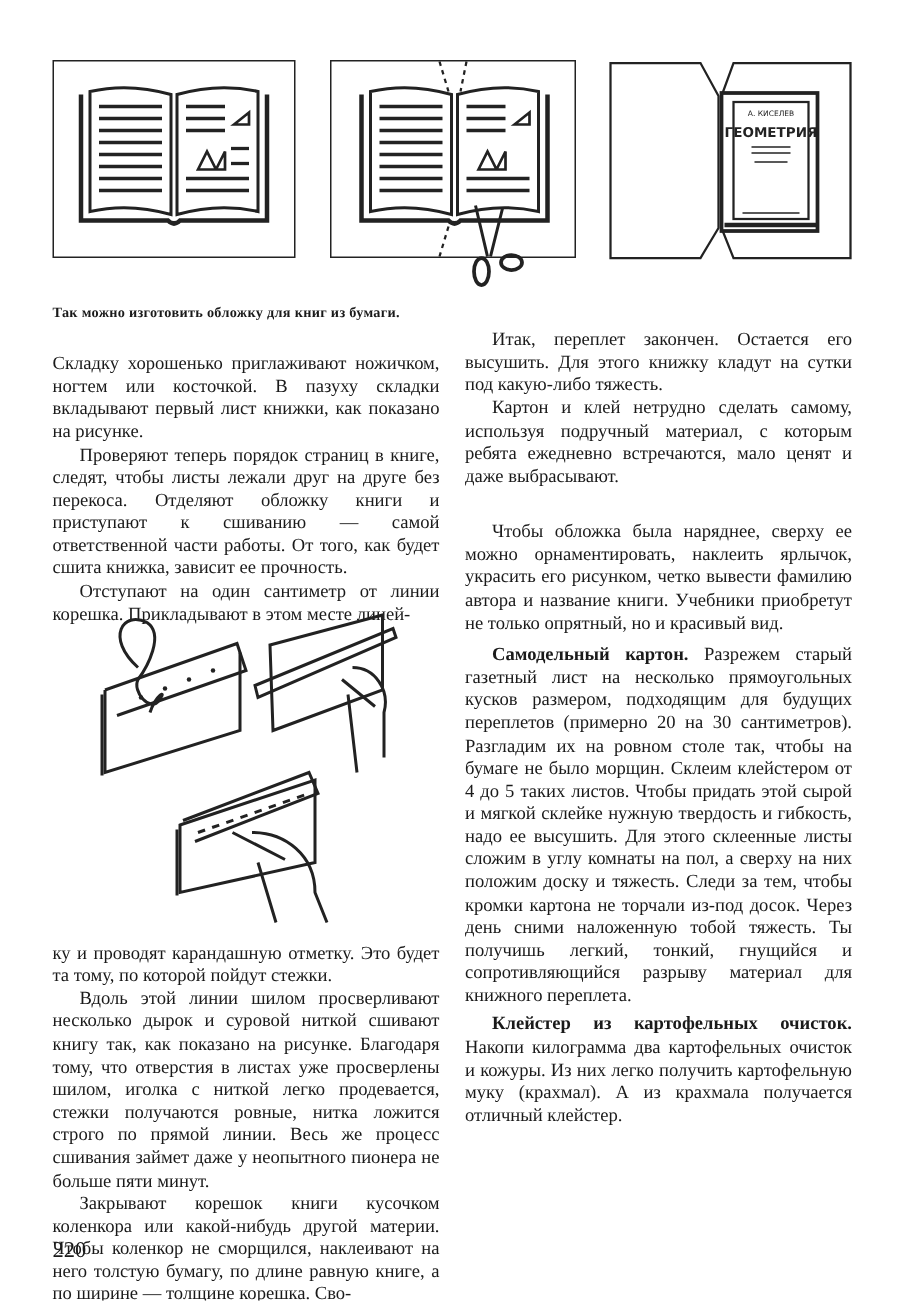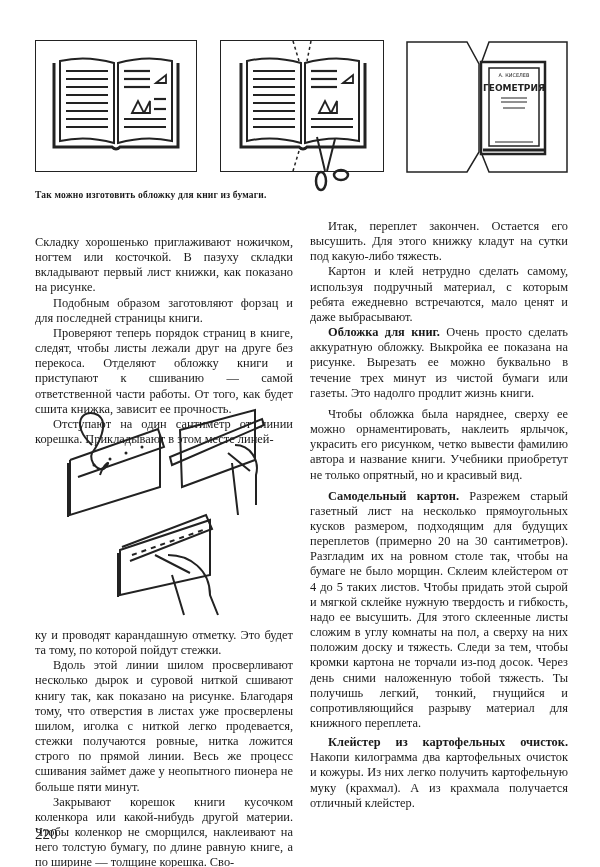--- a/index.html
+++ b/index.html
@@ -1,19 +1,19 @@
 <!DOCTYPE html>
 <html><head>
 <meta charset="utf-8">
 <style>
   html, body { margin:0; padding:0; background:#ffffff; }
   body { width:600px; height:867px; position:relative; overflow:hidden;
          font-family:"DejaVu Serif", serif; color:#1a1a1a; }
   .fig { position:absolute; border:1.5px solid #222; background:#fff; box-sizing:border-box; }
-  .caption { position:absolute; left:35px; top:190px; font-size:9.5px; font-weight:bold;
+  .caption { position:absolute; left:35px; top:204px; font-size:9.5px; font-weight:bold;
              font-family:"Liberation Serif", serif; letter-spacing:0.2px; }
   .col { position:absolute; font-family:"Liberation Serif", serif; font-size:12.4px;
          line-height:15.15px; text-align:justify; }
   .col p { margin:0; text-indent:18px; }
   .col p.noindent { text-indent:0; }
   .col b { font-weight:bold; }
   .pageno { position:absolute; left:35px; top:826px; font-family:"Liberation Serif", serif;
             font-size:15px; font-weight:normal; }
   svg { position:absolute; overflow:visible; }
 </style>
@@ -92,21 +92,20 @@
       <line x1="96" y1="62" x2="122" y2="62"></line>
       <line x1="98" y1="68" x2="120" y2="68"></line>
       <line x1="90" y1="102" x2="128" y2="102"></line>
     </g>
 </svg>
 
 <div class="caption">Так можно изготовить обложку для книг из бумаги.</div>
 
 <div class="col" style="left:35px;top:235px;width:258px;">
   <p class="noindent">Складку хорошенько приглаживают ножичком, ногтем или косточкой. В пазуху складки вкладывают первый лист книжки, как показано на рисунке.</p>
-  <p>Подобным образом заготовляют форзац и для последней страницы книги.</p>
   <p>Проверяют теперь порядок страниц в книге, следят, чтобы листы лежали друг на друге без перекоса. Отделяют обложку книги и приступают к сшиванию — самой ответственной части работы. От того, как будет сшита книжка, зависит ее прочность.</p>
   <p>Отступают на один сантиметр от линии корешка. Прикладывают в этом месте линей-</p>
 </div>
 
 <svg style="left:60px;top:405px;" width="230" height="215" viewBox="0 0 230 215">
   <g fill="none" stroke="#222" stroke-width="2">
     <path d="M10,55 L10,110 L100,82 L100,30"></path>
     <path d="M8,58 L8,112"></path>
     <path d="M10,55 L98,24 L104,42 L18,72"></path>
     <path d="M32,40 C10,20 22,2 38,10 C50,18 38,40 32,48 C28,56 40,70 46,62 C52,54 44,58 40,70"></path>
@@ -131,20 +130,19 @@
 
 <div class="col" style="left:35px;top:628px;width:258px;">
   <p class="noindent">ку и проводят карандашную отметку. Это будет та тому, по которой пойдут стежки.</p>
   <p>Вдоль этой линии шилом просверливают несколько дырок и суровой ниткой сшивают книгу так, как показано на рисунке. Благодаря тому, что отверстия в листах уже просверлены шилом, иголка с ниткой легко продевается, стежки получаются ровные, нитка ложится строго по прямой линии. Весь же процесс сшивания займет даже у неопытного пионера не больше пяти минут.</p>
   <p>Закрывают корешок книги кусочком коленкора или какой-нибудь другой материи. Чтобы коленкор не сморщился, наклеивают на него толстую бумагу, по длине равную книге, а по ширине — толщине корешка. Сво-</p>
 </div>
 
 <div class="col" style="left:310px;top:219px;width:258px;">
   <p>Итак, переплет закончен. Остается его высушить. Для этого книжку кладут на сутки под какую-либо тяжесть.</p>
   <p>Картон и клей нетрудно сделать самому, используя подручный материал, с которым ребята ежедневно встречаются, мало ценят и даже выбрасывают.</p>
-  <p><b>Обложка для книг.</b><span> Очень просто сделать аккуратную обложку. Выкройка ее показана на рисунке. Вырезать ее можно буквально в течение трех минут из чистой бумаги или газеты. Это надолго продлит жизнь книги.</span></p>
-  <p style="margin-top:6px;">Чтобы обложка была наряднее, сверху ее можно орнаментировать, наклеить ярлычок, украсить его рисунком, четко вывести фамилию автора и название книги. Учебники приобретут не только опрятный, но и красивый вид.</p>
+  <p style="margin-top:22px;">Чтобы обложка была наряднее, сверху ее можно орнаментировать, наклеить ярлычок, украсить его рисунком, четко вывести фамилию автора и название книги. Учебники приобретут не только опрятный, но и красивый вид.</p>
   <p style="margin-top:6px;"><b>Самодельный картон.</b><span> Разрежем старый газетный лист на несколько прямоугольных кусков размером, подходящим для будущих переплетов (примерно 20 на 30 сантиметров). Разгладим их на ровном столе так, чтобы на бумаге не было морщин. Склеим клейстером от 4 до 5 таких листов. Чтобы придать этой сырой и мягкой склейке нужную твердость и гибкость, надо ее высушить. Для этого склеенные листы сложим в углу комнаты на пол, а сверху на них положим доску и тяжесть. Следи за тем, чтобы кромки картона не торчали из-под досок. Через день сними наложенную тобой тяжесть. Ты получишь легкий, тонкий, гнущийся и сопротивляющийся разрыву материал для книжного переплета.</span></p>
   <p style="margin-top:4px;"><b>Клейстер из картофельных очисток.</b><span> Накопи килограмма два картофельных очисток и кожуры. Из них легко получить картофельную муку (крахмал). А из крахмала получается отличный клейстер.</span></p>
 
 </div>
 
 <div class="pageno">220</div>
 
 </body></html>

